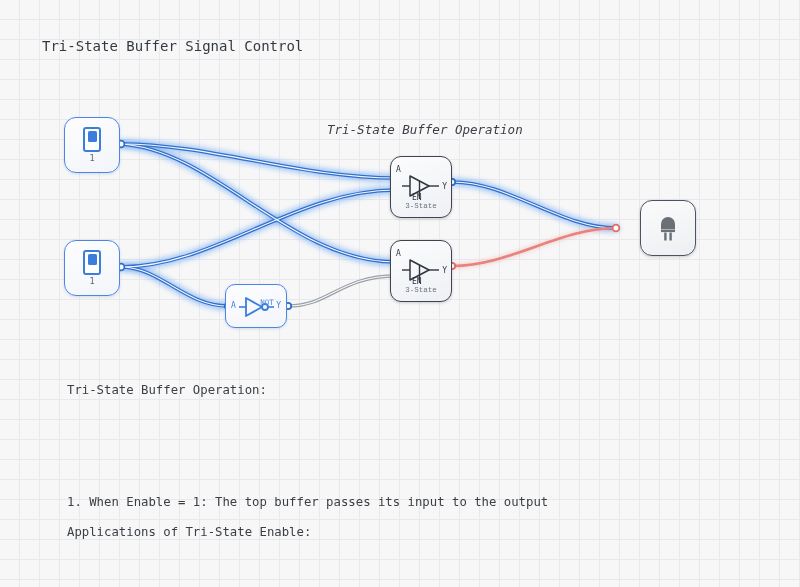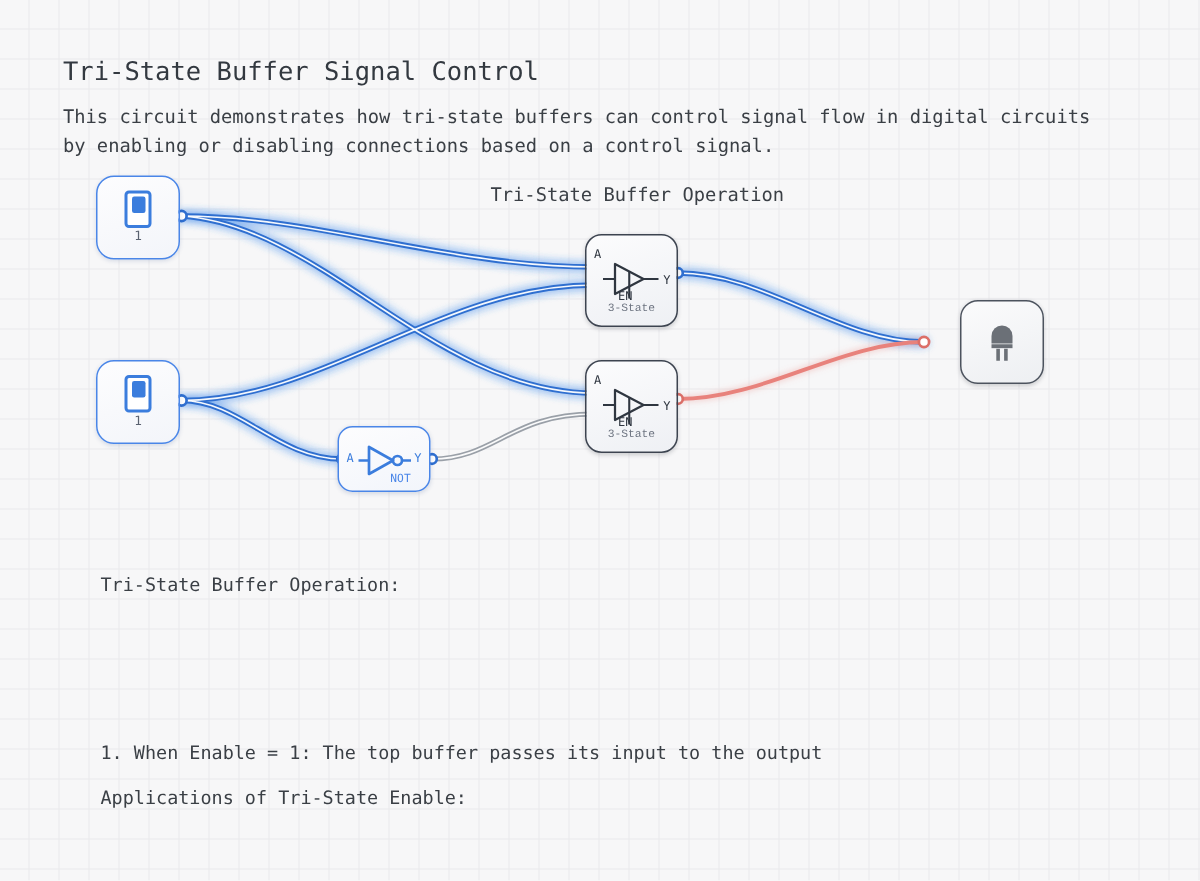--- a/index.html
+++ b/index.html
@@ -29,35 +29,36 @@
   .txt {
     position: absolute;
     color: #3a3f45;
     font-family: "DejaVu Sans Mono", "Liberation Mono", monospace;
     white-space: pre;
     letter-spacing: 0px;
   }
   #title {
     left: 42px;
     top: 38px;
-    font-size: 17px;
+    font-size: 14px;
     color: #333940;
   }
   #desc {
     left: 42px;
     top: 68px;
     font-size: 12.5px;
     line-height: 19px;
     color: #3a3f45;
   }
   #diagram-title {
     left: 327px;
     top: 122px;
     font-size: 12.5px;
     color: #3a3f45;
+    font-style: italic;
   }
   #ops-block {
     left: 67px;
     top: 344px;
     font-size: 12.3px;
     line-height: 18.6px;
     color: #3a3f45;
   }
   #apps-block {
     left: 67px;
@@ -163,21 +164,21 @@
     font-size: 8px;
     color: #3b7ddd;
     line-height: 8px;
   }
   .not-a { left: 5px;  top: 17px; }
   .not-y { right: 5px; top: 17px; }
   .not-sub {
     position: absolute;
     left: 50%;
     transform: translateX(-50%);
-    bottom: 4px;
+    bottom: 20px;
     font-size: 7.5px;
     color: #4a86e8;
     line-height: 8px;
     padding-left: 22px;
   }
   .not-svg {
     position: absolute;
     left: 0; top: 0;
     width: 62px; height: 44px;
   }
@@ -193,22 +194,20 @@
     align-items: center;
     justify-content: center;
   }
 </style>
 </head>
 <body>
 
 <div id="canvas">
 
   <div class="txt" id="title">Tri-State Buffer Signal Control</div>
-  <div class="txt" id="desc">This circuit demonstrates how tri-state buffers can control signal flow in digital circuits
-by enabling or disabling connections based on a control signal.</div>
 
   <div class="txt" id="diagram-title">Tri-State Buffer Operation</div>
 
   <svg id="wires" viewBox="0 0 800 587">
     <defs>
       <filter id="glowBlue" x="-60%" y="-60%" width="220%" height="220%">
         <feGaussianBlur stdDeviation="3.2" result="b"></feGaussianBlur>
         <feMerge>
           <feMergeNode in="b"></feMergeNode>
             <feMergeNode in="b"></feMergeNode>

